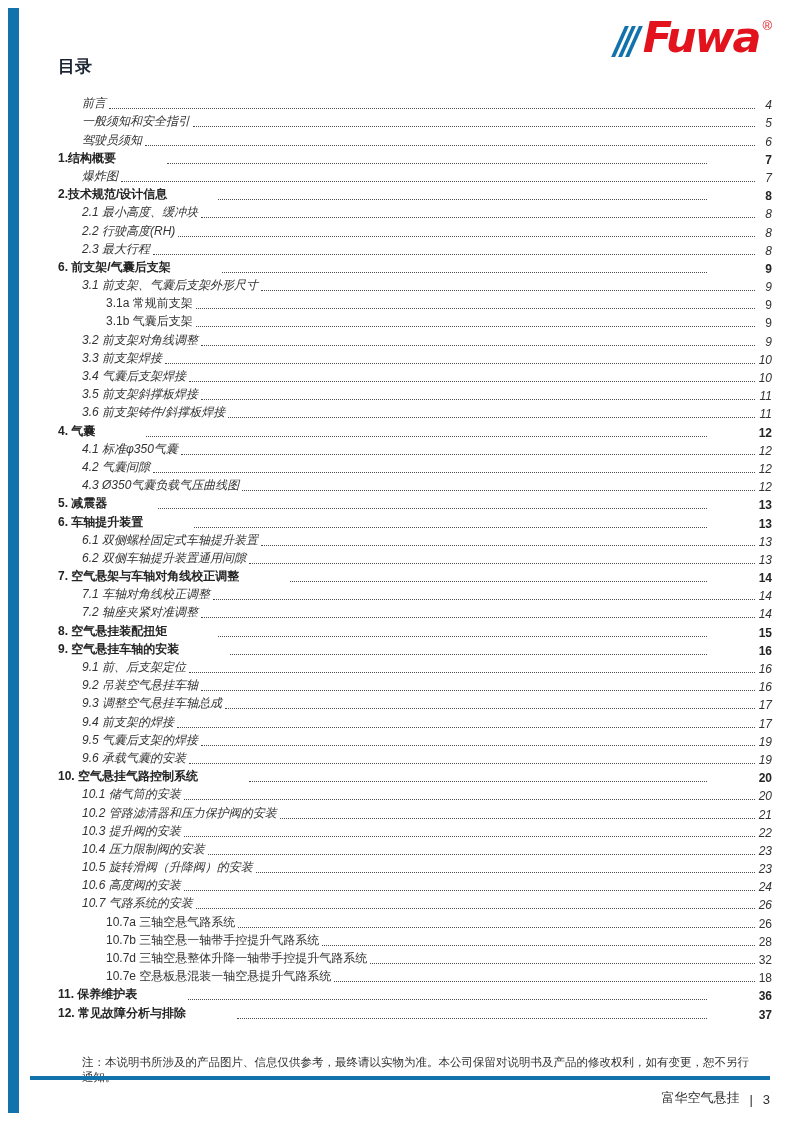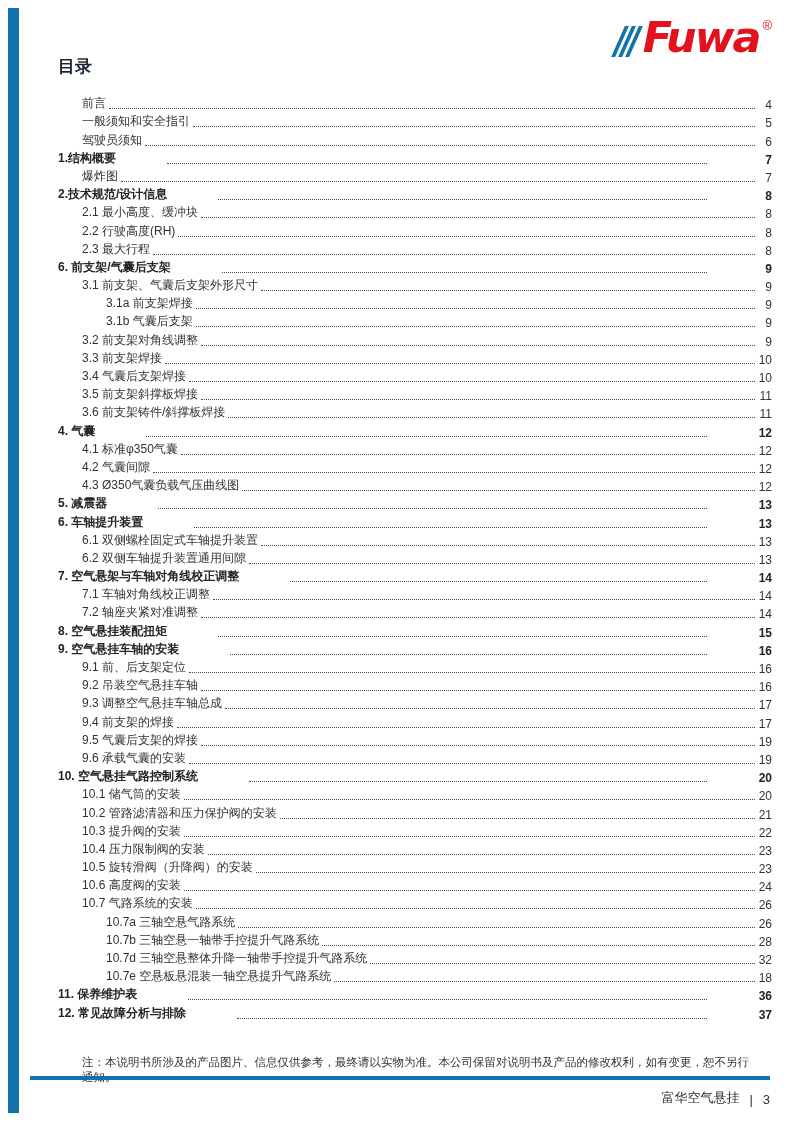--- a/index.html
+++ b/index.html
@@ -40,21 +40,21 @@
   
   .toc {
     position: absolute; left: 58px; right: 22px; top: 94px;
   }
   .toc-row {
     display: flex; align-items: flex-end;
     height: 18.2px; font-size: 12px; color: #333333;
     white-space: nowrap;
   }
   .toc-row.chapter { font-weight: bold; color: #242424; gap: 48px; }
-  .toc-row.lvl-1 { padding-left: 24px; }
+  .toc-row.lvl-1 { padding-left: 24px; font-style: italic; }
   .toc-row.lvl-2 { padding-left: 48px; }
   .toc-label { flex: none; }
   .toc-leader {
     flex: 1 1 auto;
     border-bottom: 1px dotted #4a4a4a;
     margin: 0 3px 3px 3px;
     min-width: 10px;
   }
   .toc-page { flex: none; font-weight: normal; text-align: right; min-width: 14px; }
   .toc-row.chapter .toc-page { font-weight: bold; }
@@ -142,21 +142,21 @@
     <span class="toc-label">6. 前支架/气囊后支架</span>
     <span class="toc-leader"></span>
     <span class="toc-page">9</span>
   </div>
     <div class="toc-row lvl-1">
     <span class="toc-label">3.1 前支架、气囊后支架外形尺寸</span>
     <span class="toc-leader"></span>
     <span class="toc-page">9</span>
   </div>
     <div class="toc-row lvl-2">
-    <span class="toc-label">3.1a 前支架焊接</span>
+    <span class="toc-label">3.1a 常规前支架</span>
     <span class="toc-leader"></span>
     <span class="toc-page">9</span>
   </div>
     <div class="toc-row lvl-2">
     <span class="toc-label">3.1b 气囊后支架</span>
     <span class="toc-leader"></span>
     <span class="toc-page">9</span>
   </div>
     <div class="toc-row lvl-1">
     <span class="toc-label">3.2 前支架对角线调整</span>

